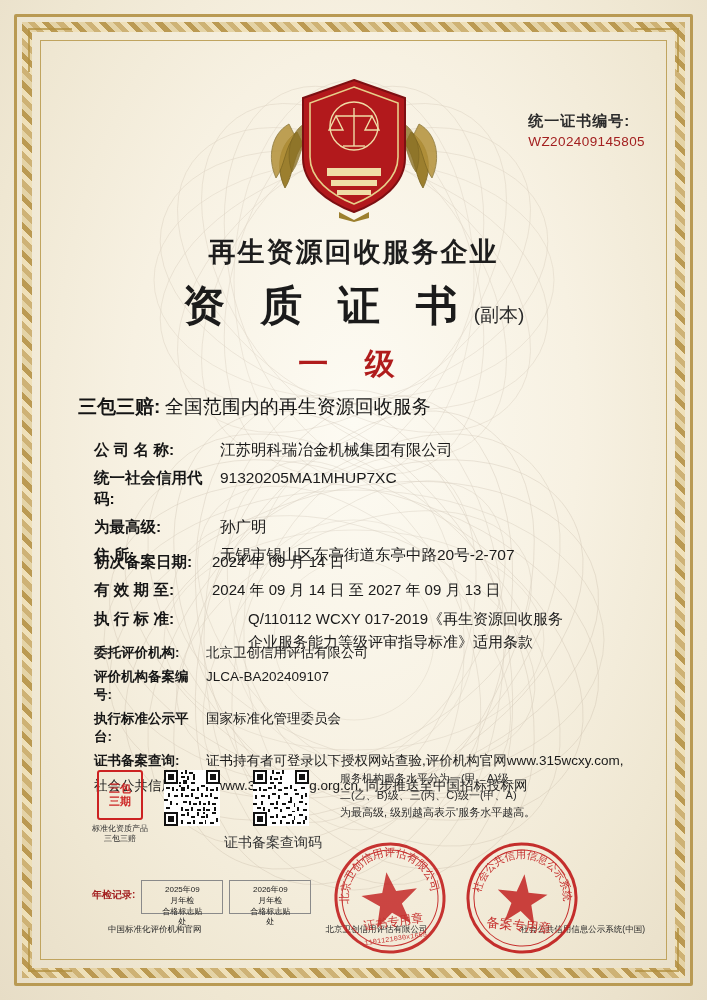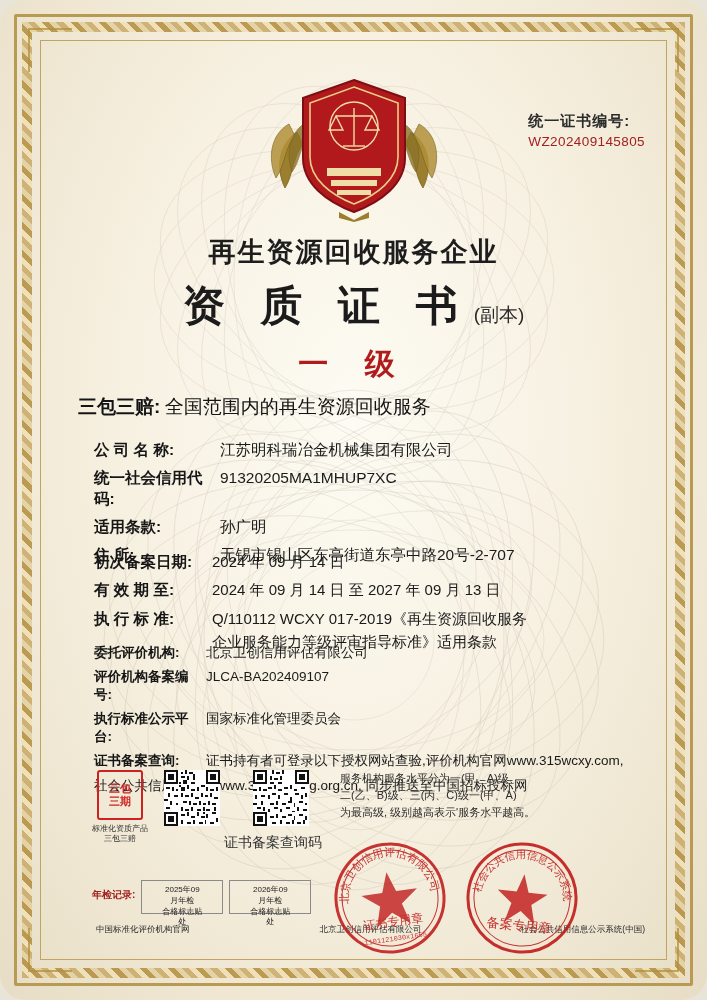--- a/index.html
+++ b/index.html
@@ -8,21 +8,20 @@
     width: 707px; height: 1000px;
     background: #e9e4d8;
     font-family: "Liberation Sans", sans-serif;
     overflow: hidden;
   }
   #cert {
     position: relative;
     width: 707px; height: 1000px;
     background:
       radial-gradient(ellipse at 50% 42%, #fdfbf3 0%, #f7f1e2 45%, #efe7d2 75%, #e7ddc6 100%);
-    border-radius: 26px;
   }
   
   .frame-outer {
     position:absolute; left:14px; top:14px; right:14px; bottom:14px;
     border: 3px solid #b99a53;
     border-radius: 2px;
   }
   .frame-mid {
     position:absolute; left:22px; top:22px; right:22px; bottom:22px;
     border: 10px solid transparent;
@@ -84,21 +83,21 @@
   .frow .k {
     width:126px; flex:0 0 126px; font-size:15.5px; font-weight:bold; color:#161616;
     display:flex; justify-content:space-between;
   }
   .frow .k.tight { letter-spacing:0; }
   .frow .v { font-size:15.5px; color:#1a1a1a; }
 
   .fields2 { position:absolute; left:42px; right:6px; top:500px; }
   .fields2 .k { width:118px; flex:0 0 118px; }
   .fields2 .v { font-size:15px; }
-  .multiline { line-height:1.5; }
+  .multiline { line-height:1.5;margin-left:36px; }
 
   .fields3 { position:absolute; left:42px; right:6px; top:592px; }
   .fields3 .k { width:112px; flex:0 0 112px; font-size:13.5px; }
   .fields3 .v { font-size:13.5px; }
   .fields3 .frow { margin-bottom:6px; }
   .wide { font-size:13.5px; line-height:1.55; color:#1a1a1a; }
 
   
   .bottom { position:absolute; left:40px; right:10px; top:718px; }
   .badges { display:flex; align-items:flex-start; }
@@ -113,21 +112,21 @@
   .qrcap { font-size:14px; color:#333; text-align:center; margin-top:4px; }
   .qrwrap { text-align:center; }
   .note { margin-left:18px; font-size:11px; color:#2b2b2b; line-height:1.55; max-width:215px; }
 
   .yearly { position:absolute; left:40px; top:828px; display:flex; align-items:flex-start; }
   .yearly .ylbl { font-size:10px; color:#a32020; font-weight:bold; margin-top:8px; }
   .ybox {
     margin-left:6px; width:82px; height:34px; border:1px solid #8a8a8a;
     font-size:8px; color:#222; line-height:1.35; padding:4px 20px; text-align:center;
   }
-  .footer-texts { position:absolute; left:44px; right:10px; top:872px; font-size:8.5px; color:#2a2a2a; }
+  .footer-texts { position:absolute; left:56px; right:10px; top:872px; font-size:8.5px; color:#2a2a2a; }
   .ft-row { display:flex; justify-content:space-between; }
   .ft-col { width:33%; }
 
   
   .stamp { position:absolute; width:120px; height:120px; }
   .stamp.s1 { left:330px; top:838px; }
   .stamp.s2 { left:462px; top:838px; }
 </style>
 </head>
 <body>
@@ -249,21 +248,21 @@
     <div class="fields">
       <div class="frow">
         <div class="k">公 司 名 称:</div>
         <div class="v">江苏明科瑞冶金机械集团有限公司</div>
       </div>
       <div class="frow">
         <div class="k tight">统一社会信用代码:</div>
         <div class="v">91320205MA1MHUP7XC</div>
       </div>
       <div class="frow">
-        <div class="k">适用条款:</div>
+        <div class="k">为最高级:</div>
         <div class="v">孙广明</div>
       </div>
       <div class="frow">
         <div class="k">住        所:</div>
         <div class="v">无锡市锡山区东亭街道东亭中路20号-2-707</div>
       </div>
     </div>
 
     <div class="fields2">
       <div class="frow">

